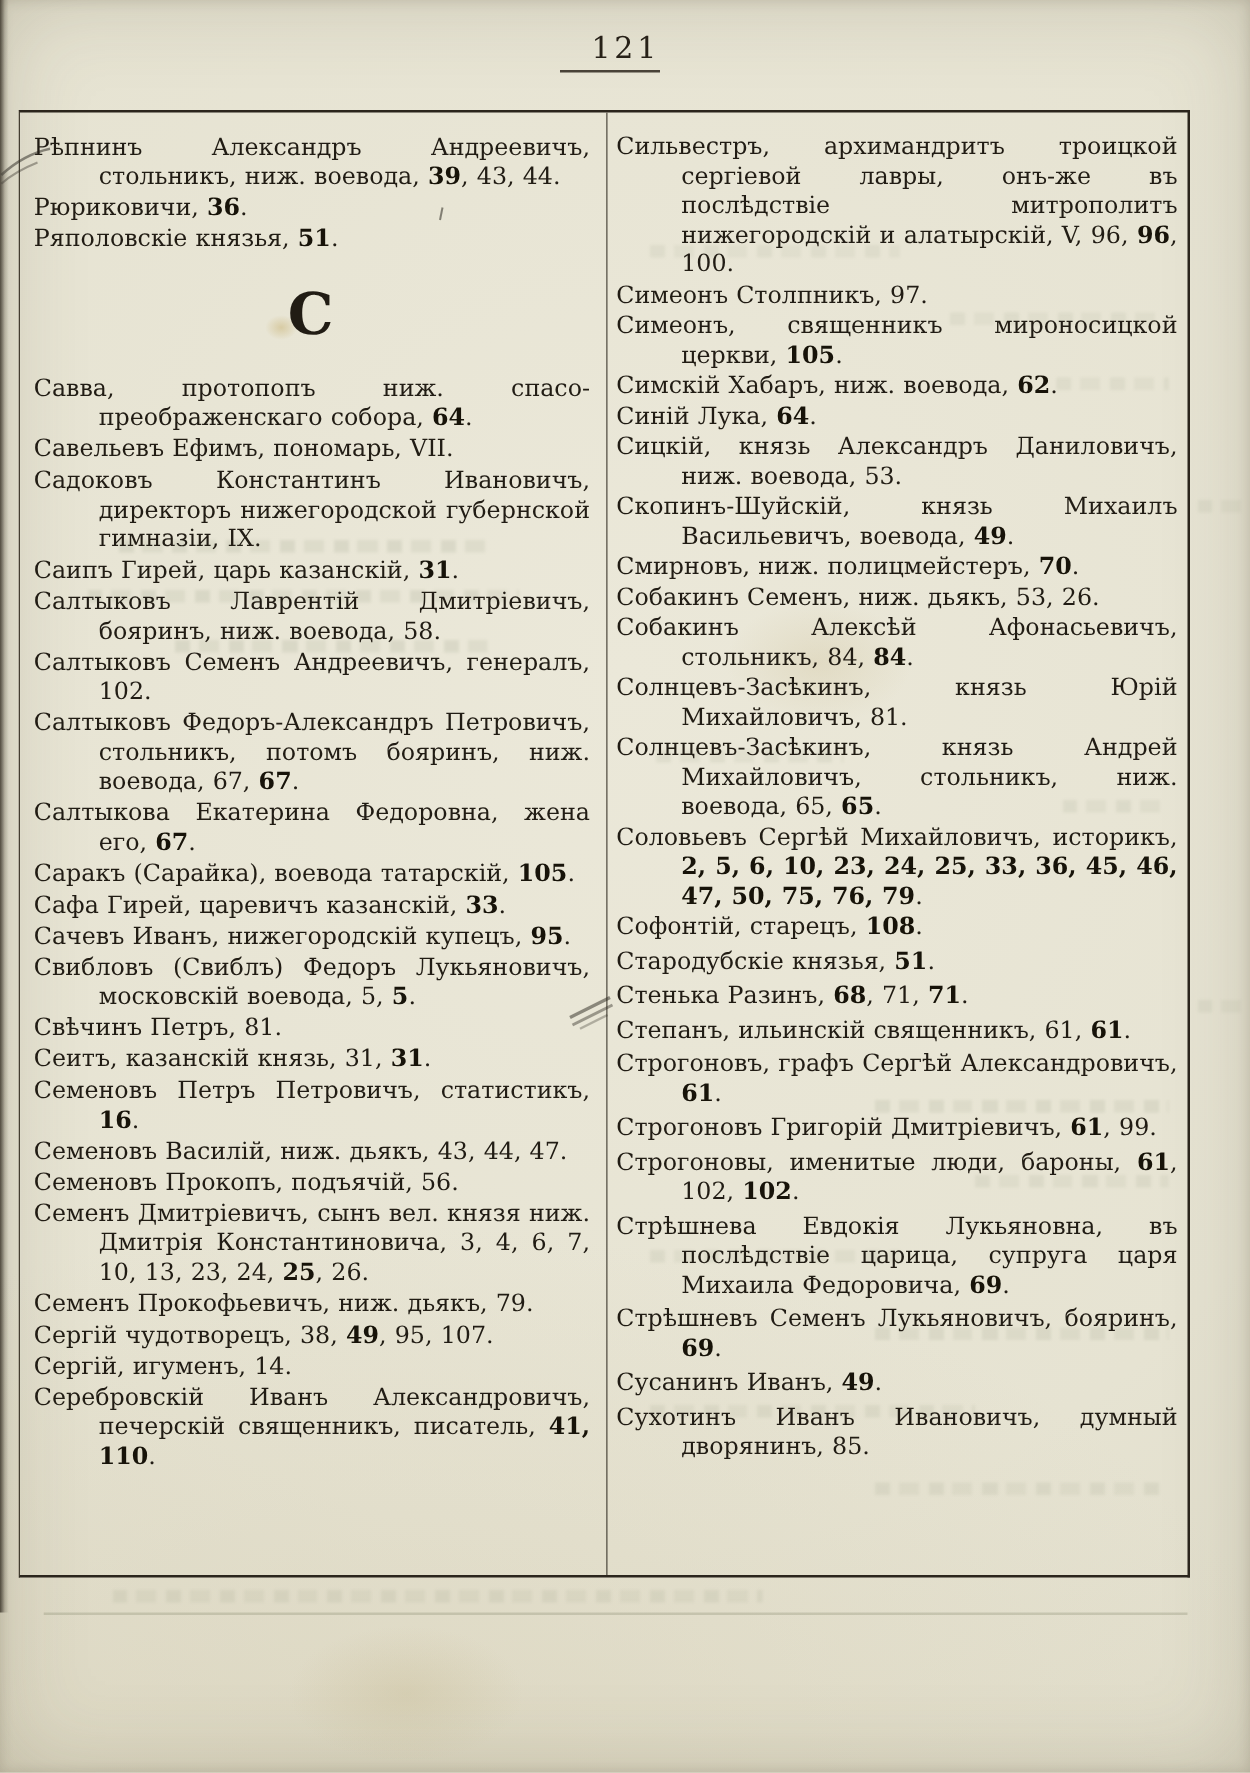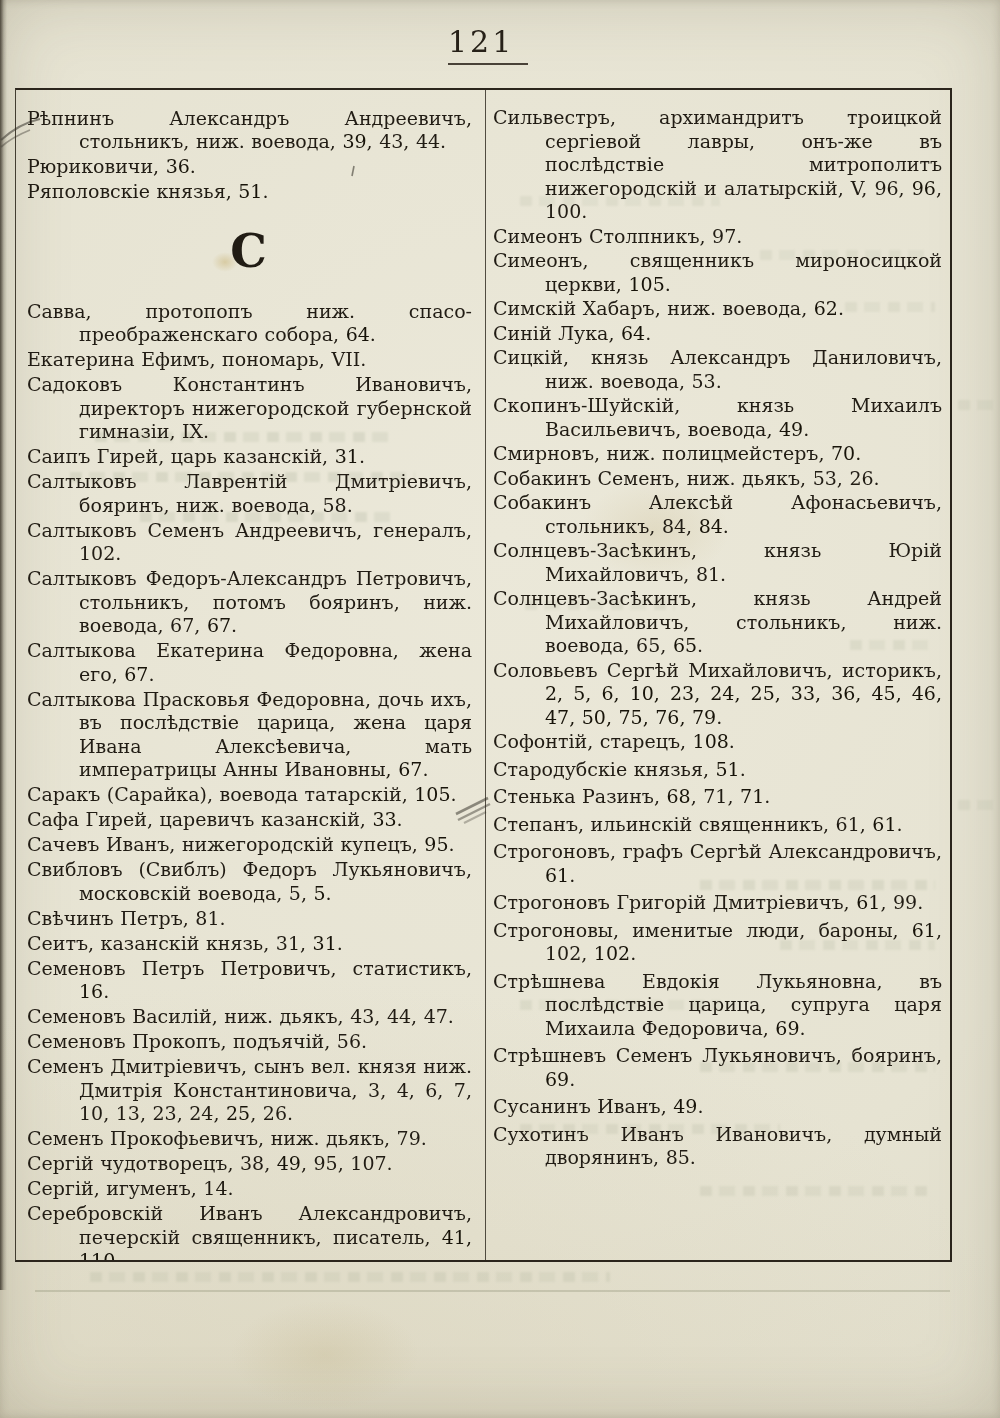--- a/index.html
+++ b/index.html
@@ -17,21 +17,21 @@
       radial-gradient(120% 90% at 50% 38%, #ebe8d9 0%, #e6e3d2 55%, #dcd8c4 100%);
     box-shadow:inset 0 0 70px rgba(95,85,60,0.22), inset 0 0 10px rgba(60,50,35,0.18);
   }
   .scan-edge{
     position:absolute;left:0;top:0;width:7px;height:1290px;
     background:linear-gradient(90deg, rgba(40,34,24,0.75), rgba(40,34,24,0.18) 55%, rgba(40,34,24,0));
     pointer-events:none;
   }
   .page-number{
     position:absolute;top:24px;left:448px;width:80px;
-    text-align:left;font-size:30px;letter-spacing:3px;
+    text-align:right;font-size:24px;letter-spacing:3px;
     color:#272118;padding-bottom:4px;
     border-bottom:2px solid rgba(45,38,28,0.85);
   }
   .frame{
     position:absolute;left:15px;top:88px;width:937px;height:1174px;
     box-sizing:border-box;
     border-top:2.5px solid #2b251c;
     border-bottom:2.5px solid #2b251c;
     border-left:1.5px solid rgba(50,43,31,0.9);
     border-right:2px solid #2b251c;
@@ -43,21 +43,21 @@
   .entry{
     margin:1.5px 0;
     text-align:justify;
     font-size:19px;line-height:23.5px;
     text-indent:-52px;padding-left:52px;
     word-spacing:0.5px;
   }
   .col-right .entry{margin:1px 0;}
   .col-right .entry:nth-child(n+23){margin-top:7px;}
   .col-right .entry:nth-child(n+15){margin-top:4px;}
-  .bnum{font-weight:normal;color:#171309;}
+  .bnum{font-weight:bold;color:#171309;}
   .section-heading{
     text-align:center;font-size:46px;font-weight:bold;color:#211c14;
     margin:20px 0 22px 0;letter-spacing:2px;
   }
   
   .bleed{
     position:absolute;height:10px;opacity:.5;filter:blur(1.2px);
     background:repeating-linear-gradient(90deg,
       rgba(142,150,124,0.34) 0 12px, rgba(142,150,124,0) 12px 19px,
       rgba(142,150,124,0.26) 19px 35px, rgba(142,150,124,0) 35px 43px);
@@ -118,28 +118,27 @@
   <div class="frame">
     <div class="col col-left">
       <div>
           <p class="entry"><span>Рѣпнинъ Александръ Андреевичъ, стольникъ, ниж. воевода, </span><span class="bnum">39</span><span>, 43, 44.</span></p>
           <p class="entry"><span>Рюриковичи, </span><span class="bnum">36</span><span>.</span></p>
           <p class="entry"><span>Ряполовскіе князья, </span><span class="bnum">51</span><span>.</span></p>
         </div>
       <div class="section-heading">С</div>
       <div>
           <p class="entry"><span>Савва, протопопъ ниж. спасо-преображенскаго собора, </span><span class="bnum">64</span><span>.</span></p>
-          <p class="entry"><span>Екатерина Ефимъ, пономарь, VII.</span></p>
+          <p class="entry"><span>Савельевъ Ефимъ, пономарь, VII.</span></p>
           <p class="entry"><span>Садоковъ Константинъ Ивановичъ, директоръ нижегородской губернской гимназіи, IX.</span></p>
           <p class="entry"><span>Саипъ Гирей, царь казанскій, </span><span class="bnum">31</span><span>.</span></p>
           <p class="entry"><span>Салтыковъ Лаврентій Дмитріевичъ, бояринъ, ниж. воевода, 58.</span></p>
           <p class="entry"><span>Салтыковъ Семенъ Андреевичъ, генералъ, 102.</span></p>
           <p class="entry"><span>Салтыковъ Федоръ-Александръ Петровичъ, стольникъ, потомъ бояринъ, ниж. воевода, 67, </span><span class="bnum">67</span><span>.</span></p>
           <p class="entry"><span>Салтыкова Екатерина Федоровна, жена его, </span><span class="bnum">67</span><span>.</span></p>
-          <p class="entry"><span>Салтыкова Прасковья Федоровна, дочь ихъ, въ послѣдствіе царица, жена царя Ивана Алексѣевича, мать императрицы Анны Ивановны, </span><span class="bnum">67</span><span>.</span></p>
           <p class="entry"><span>Саракъ (Сарайка), воевода татарскій, </span><span class="bnum">105</span><span>.</span></p>
           <p class="entry"><span>Сафа Гирей, царевичъ казанскій, </span><span class="bnum">33</span><span>.</span></p>
           <p class="entry"><span>Сачевъ Иванъ, нижегородскій купецъ, </span><span class="bnum">95</span><span>.</span></p>
           <p class="entry"><span>Свибловъ (Свиблъ) Федоръ Лукьяновичъ, московскій воевода, 5, </span><span class="bnum">5</span><span>.</span></p>
           <p class="entry"><span>Свѣчинъ Петръ, 81.</span></p>
           <p class="entry"><span>Сеитъ, казанскій князь, 31, </span><span class="bnum">31</span><span>.</span></p>
           <p class="entry"><span>Семеновъ Петръ Петровичъ, статистикъ, </span><span class="bnum">16</span><span>.</span></p>
           <p class="entry"><span>Семеновъ Василій, ниж. дьякъ, 43, 44, 47.</span></p>
           <p class="entry"><span>Семеновъ Прокопъ, подъячій, 56.</span></p>
           <p class="entry"><span>Семенъ Дмитріевичъ, сынъ вел. князя ниж. Дмитрія Константиновича, 3, 4, 6, 7, 10, 13, 23, 24, </span><span class="bnum">25</span><span>, 26.</span></p>

